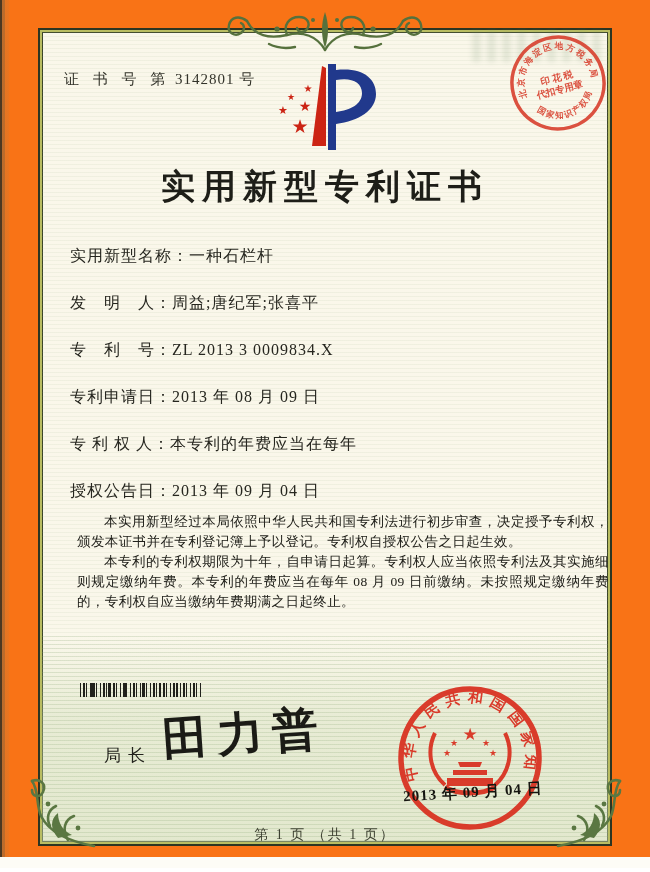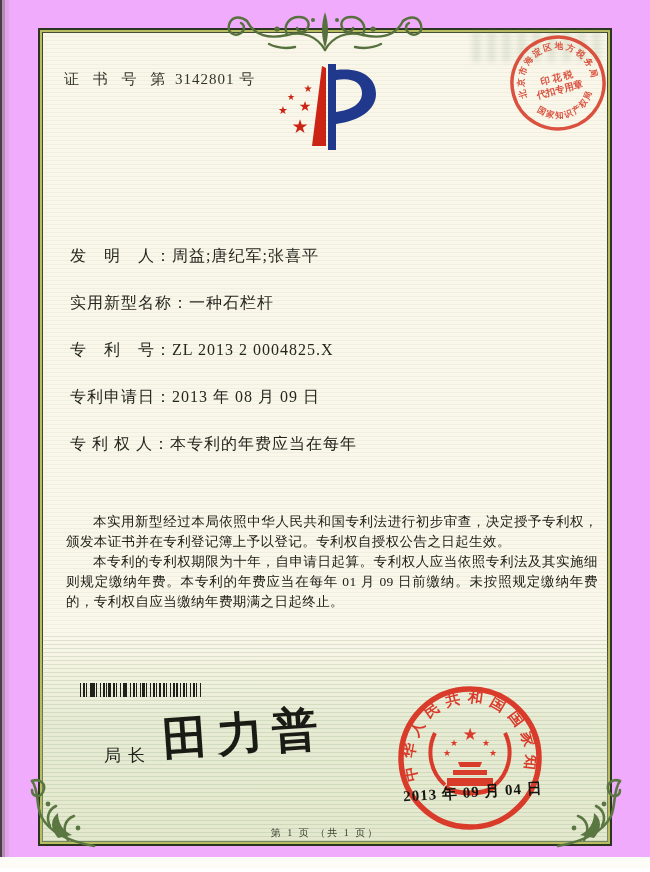--- a/index.html
+++ b/index.html
@@ -1,19 +1,19 @@
 <!DOCTYPE html>
 <html><head>
 <meta charset="utf-8">
 <style>
   * { margin:0; padding:0; box-sizing:border-box; }
   html,body { width:650px; }
   body { font-family:"Liberation Serif","DejaVu Serif",serif; }
 
-  .page { position:relative; width:650px; height:868px; background:#f0abfc; overflow:hidden; }
+  .page { position:relative; width:650px; height:868px; background:#f97316; overflow:hidden; }
 
   
   .edge-left { position:absolute; left:0; top:0; width:10px; height:100%;
     background:linear-gradient(90deg, rgba(45,45,35,.85) 0 2px, rgba(95,95,75,.4) 2px 5px, rgba(130,130,100,.15) 5px 8px, rgba(0,0,0,0) 10px); z-index:9; }
   .edge-bottom { position:absolute; left:0; bottom:0; width:100%; height:11px; background:#fdfcf6; z-index:9; }
 
   
   .cert { position:absolute; left:38px; top:28px; width:574px; height:818px;
     background:#faf7ea; border:2px solid #2c3522;
     box-shadow: inset 0 0 0 2px #b9bd62, inset 0 0 0 3px #3a4428; }
@@ -44,41 +44,41 @@
   .logo { position:absolute; left:272px; top:62px; }
 
   .title { position:absolute; left:0; top:164px; width:100%; text-align:center;
     font-size:34px; font-weight:bold; letter-spacing:7px; color:#1e1e18; }
 
   .fields { position:absolute; left:70px; top:246px; width:480px; }
   .field-row { font-size:16px; color:#26261f; margin-bottom:28px; height:19px; white-space:nowrap; }
   .field-row .label { letter-spacing:1px; }
   .field-row .value { letter-spacing:1px; }
 
-  .body-text { position:absolute; left:66px; top:512px; width:532px;
+  .body-text { position:absolute; left:77px; top:512px; width:532px;
     font-size:13.5px; line-height:20px; color:#21211b; text-align:justify;font-family:Liberation Serif, serif; }
   .body-text p { text-indent:2em; letter-spacing:.4px; }
 
   .barcode { position:absolute; left:80px; top:683px; width:122px; height:14px;
     background:
       repeating-linear-gradient(90deg,#21211c 0 1px, rgba(0,0,0,0) 1px 3px, #21211c 3px 5px, rgba(0,0,0,0) 5px 6px, #21211c 6px 7px, rgba(0,0,0,0) 7px 10px),
       repeating-linear-gradient(90deg, rgba(0,0,0,0) 0 11px, #21211c 11px 13px, rgba(0,0,0,0) 13px 17px); }
 
   .sig-label { position:absolute; left:104px; top:744px; font-size:17px; letter-spacing:7px; color:#22221c; }
   .signature { position:absolute; left:162px; top:702px; width:200px; font-family:cursive,"DejaVu Serif",serif;
     font-size:46px; font-weight:bold; color:#1b1b16; letter-spacing:9px; transform:rotate(-4deg); }
 
   .seal { position:absolute; left:395px; top:683px; opacity:.93; }
   .seal-date { position:absolute; left:394px; top:783px; width:158px; text-align:center;
     font-size:15px; font-weight:600; color:#151510; letter-spacing:1px; transform:rotate(-3.5deg); z-index:4; }
 
   .stamp { position:absolute; left:508px; top:33px; transform:rotate(-15deg); opacity:.9; z-index:4; }
 
   .footer { position:absolute; left:0; top:826px; width:100%; text-align:center;
-    font-size:10px; color:#3c4030; letter-spacing:2px; }
+    font-size:14px; color:#3c4030; letter-spacing:2px; }
 
   svg text.star { font-family:"DejaVu Sans",sans-serif; }
 </style>
 </head>
 <body>
 
 <div class="page">
 
   <div class="cert"></div>
   <div class="tint-all"></div>
@@ -146,42 +146,46 @@
       <path d="M64,8 C90,5 104,16 104,32 C104,48 87,59 64,62 L64,50 C79,48 90,42 90,31 C90,20 79,15 64,18 Z" fill="#21398c"></path>
       <g fill="#cc2414" text-anchor="middle">
         <text class="star" x="36" y="30" font-size="10">★</text>
         <text class="star" x="19" y="38" font-size="9">★</text>
         <text class="star" x="33" y="49" font-size="14">★</text>
         <text class="star" x="11" y="52" font-size="11">★</text>
         <text class="star" x="28" y="71" font-size="19">★</text>
       </g>
     </svg>
 
+    <div class="title">实用新型专利证书</div>
 
     <div class="fields">
       <div class="field-row">
+        <span class="label">实用新型名称：</span><span class="value">一种石栏杆</span>
+      </div>
+      <div class="field-row">
         <span class="label">发　明　人：</span><span class="value">周益;唐纪军;张喜平</span>
       </div>
       <div class="field-row">
-        <span class="label">实用新型名称：</span><span class="value">一种石栏杆</span>
-      </div>
-      <div class="field-row">
-        <span class="label">专　利　号：</span><span class="value">ZL 2013 2 0004825.X</span>
+        <span class="label">专　利　号：</span><span class="value">ZL 2013 3 0009834.X</span>
       </div>
       <div class="field-row">
         <span class="label">专利申请日：</span><span class="value">2013 年 08 月 09 日</span>
       </div>
       <div class="field-row">
         <span class="label">专 利 权 人：</span><span class="value">本专利的年费应当在每年</span>
+      </div>
+      <div class="field-row">
+        <span class="label">授权公告日：</span><span class="value">2013 年 09 月 04 日</span>
       </div>
     </div>
 
     <div class="body-text">
       <p>本实用新型经过本局依照中华人民共和国专利法进行初步审查，决定授予专利权，颁发本证书并在专利登记簿上予以登记。专利权自授权公告之日起生效。</p>
-      <p>本专利的专利权期限为十年，自申请日起算。专利权人应当依照专利法及其实施细则规定缴纳年费。本专利的年费应当在每年 01 月 09 日前缴纳。未按照规定缴纳年费的，专利权自应当缴纳年费期满之日起终止。</p>
+      <p>本专利的专利权期限为十年，自申请日起算。专利权人应当依照专利法及其实施细则规定缴纳年费。本专利的年费应当在每年 08 月 09 日前缴纳。未按照规定缴纳年费的，专利权自应当缴纳年费期满之日起终止。</p>
     </div>
 
     <div class="barcode"></div>
 
     <div class="sig-label">局长</div>
     <div class="signature">田力普</div>
 
     <svg class="seal" width="150" height="150" viewBox="0 0 150 150">
       <circle cx="75" cy="75" r="69" fill="none" stroke="#d92f1f" stroke-width="5.5"></circle>
       <defs>

